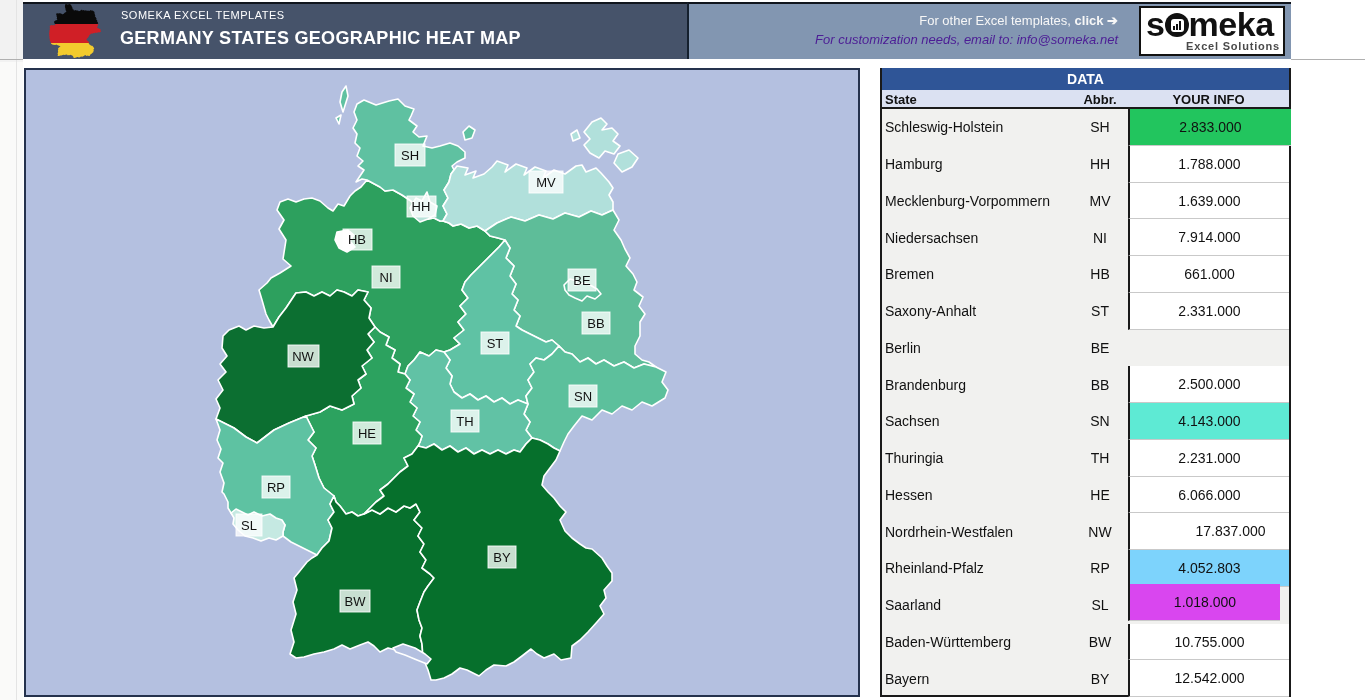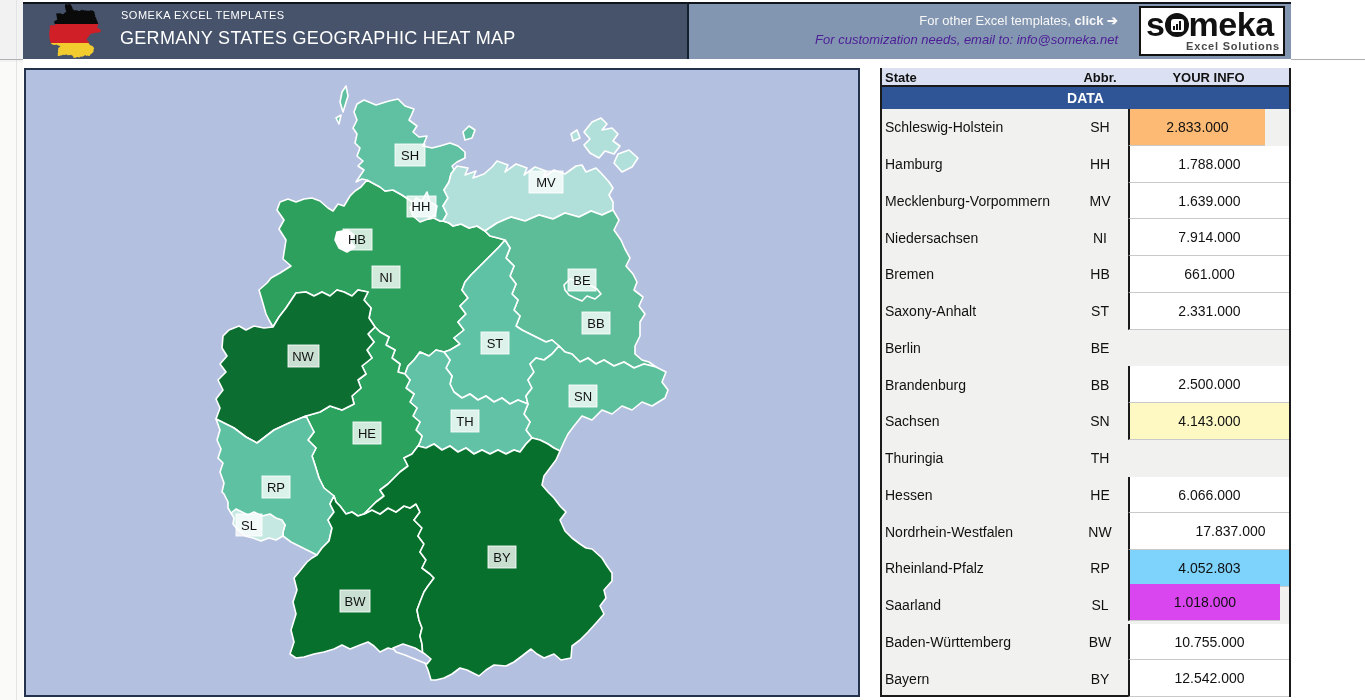--- a/index.html
+++ b/index.html
@@ -26,21 +26,21 @@
     </clipPath>
   </defs>
   <g clip-path="url(#gclip)">
     <rect x="0" y="0" width="54" height="21" fill="#0a0a0a"></rect>
     <rect x="0" y="21" width="54" height="19" fill="#d01f26"></rect>
     <rect x="0" y="40" width="54" height="16" fill="#f2cb2e"></rect>
   </g>
 </svg>
 
 <div class="abs" style="left:121px;top:9px;color:#ffffff;font-size:11px;letter-spacing:0.5px;">SOMEKA EXCEL TEMPLATES</div>
-<div class="abs" style="left:120px;top:28px;color:#ffffff;font-size:18px;font-weight:normal;letter-spacing:0.3px;">GERMANY STATES GEOGRAPHIC HEAT MAP</div>
+<div class="abs" style="left:120px;top:28px;color:#ffffff;font-size:18px;font-weight:bold;letter-spacing:0.3px;">GERMANY STATES GEOGRAPHIC HEAT MAP</div>
 <div class="abs" style="left:700px;top:13px;width:418px;text-align:right;color:#f7f7f7;font-size:13px;">For other Excel templates, <b>click ➔</b></div>
 <div class="abs" style="left:700px;top:32px;width:418px;text-align:right;color:#4c1d95;font-size:13px;font-style:italic;">For customization needs, email to: info@someka.net</div>
 
 <div class="abs" style="left:1139px;top:6px;width:146px;height:50px;background:#ffffff;border:2px solid #111111;box-sizing:border-box;"></div>
 <div class="abs" style="left:1146px;top:5px;color:#111;font-size:34px;font-weight:bold;letter-spacing:-0.4px;">s<span style="display:inline-block;width:24px;height:24px;background:#111;border-radius:50%;position:relative;top:1px;"><span style="position:absolute;left:6px;top:6px;width:13px;height:13px;background:#fff;border-radius:3px;">
         <span style="position:absolute;left:2px;bottom:2px;width:2px;height:4px;background:#111;"></span>
         <span style="position:absolute;left:5px;bottom:2px;width:2px;height:6px;background:#111;"></span>
         <span style="position:absolute;left:8px;bottom:2px;width:2px;height:9px;background:#111;"></span>
       </span></span>meka</div>
 <div class="abs" style="left:1139px;top:40px;width:141px;text-align:right;color:#4a4a4a;font-size:11px;font-weight:bold;letter-spacing:0.8px;">Excel Solutions</div>
@@ -105,30 +105,30 @@
         <text x="225" y="462" text-anchor="middle">SL</text>
       <rect x="316" y="522" width="30" height="22" fill="#ffffff" fill-opacity="0.78" stroke="#ffffff" stroke-opacity="0.85"></rect>
         <text x="331" y="538" text-anchor="middle">BW</text>
       <rect x="464" y="478" width="28" height="22" fill="#ffffff" fill-opacity="0.78" stroke="#ffffff" stroke-opacity="0.85"></rect>
         <text x="478" y="494" text-anchor="middle">BY</text>
     </g>
   </g>
 </svg>
 
 <div class="abs" style="left:880px;top:68px;width:411px;height:629px;border:2px solid #1a1a1a;border-top:none;box-sizing:border-box;background:#f1f1ef;">
+  <div style="height:22px;background:#2f5597;color:#fff;font-weight:bold;font-size:14px;text-align:center;line-height:22px;">DATA</div>
   <div style="height:19px;background:#dbe1f2;border-bottom:2px solid #1a1a1a;box-sizing:border-box;position:relative;font-size:13px;font-weight:bold;color:#111;">
     <span style="position:absolute;left:3px;top:2px;">State</span>
     <span style="position:absolute;left:178px;top:2px;width:80px;text-align:center;">Abbr.</span>
     <span style="position:absolute;left:246px;top:2px;width:161px;text-align:center;">YOUR INFO</span>
   </div>
-  <div style="height:22px;background:#2f5597;color:#fff;font-weight:bold;font-size:14px;text-align:center;line-height:22px;">DATA</div>
   <div id="rows" style="position:relative;height:588px;font-size:14px;color:#111;">
 <span style="position:absolute;left:3px;top:10.4px;">Schleswig-Holstein</span>
 <span style="position:absolute;left:178px;width:80px;text-align:center;top:10.4px;">SH</span>
-<div style="position:absolute;left:246px;width:137px;height:36.75px;top:0.00px;background:#fdba74;border-left:2px solid #1a1a1a;border-bottom:1px solid #c9c9c9;box-sizing:border-box;text-align:center;line-height:36.75px;">2.833.000</div>
+<div style="position:absolute;left:246px;width:163px;height:36.75px;top:0.00px;background:#22c55e;border-left:2px solid #1a1a1a;border-bottom:1px solid #c9c9c9;box-sizing:border-box;text-align:center;line-height:36.75px;">2.833.000</div>
 <span style="position:absolute;left:3px;top:47.1px;">Hamburg</span>
 <span style="position:absolute;left:178px;width:80px;text-align:center;top:47.1px;">HH</span>
 <div style="position:absolute;left:246px;width:161px;height:36.75px;top:36.75px;background:#ffffff;border-left:2px solid #1a1a1a;border-bottom:1px solid #c9c9c9;box-sizing:border-box;text-align:center;line-height:36.75px;">1.788.000</div>
 <span style="position:absolute;left:3px;top:83.9px;">Mecklenburg-Vorpommern</span>
 <span style="position:absolute;left:178px;width:80px;text-align:center;top:83.9px;">MV</span>
 <div style="position:absolute;left:246px;width:161px;height:36.75px;top:73.50px;background:#ffffff;border-left:2px solid #1a1a1a;border-bottom:1px solid #c9c9c9;box-sizing:border-box;text-align:center;line-height:36.75px;">1.639.000</div>
 <span style="position:absolute;left:3px;top:120.6px;">Niedersachsen</span>
 <span style="position:absolute;left:178px;width:80px;text-align:center;top:120.6px;">NI</span>
 <div style="position:absolute;left:246px;width:161px;height:36.75px;top:110.25px;background:#ffffff;border-left:2px solid #1a1a1a;border-bottom:1px solid #c9c9c9;box-sizing:border-box;text-align:center;line-height:36.75px;">7.914.000</div>
 <span style="position:absolute;left:3px;top:157.4px;">Bremen</span>
@@ -137,23 +137,24 @@
 <span style="position:absolute;left:3px;top:194.1px;">Saxony-Anhalt</span>
 <span style="position:absolute;left:178px;width:80px;text-align:center;top:194.1px;">ST</span>
 <div style="position:absolute;left:246px;width:161px;height:36.75px;top:183.75px;background:#ffffff;border-left:2px solid #1a1a1a;border-bottom:1px solid #c9c9c9;box-sizing:border-box;text-align:center;line-height:36.75px;">2.331.000</div>
 <span style="position:absolute;left:3px;top:230.9px;">Berlin</span>
 <span style="position:absolute;left:178px;width:80px;text-align:center;top:230.9px;">BE</span>
 <span style="position:absolute;left:3px;top:267.6px;">Brandenburg</span>
 <span style="position:absolute;left:178px;width:80px;text-align:center;top:267.6px;">BB</span>
 <div style="position:absolute;left:246px;width:161px;height:36.75px;top:257.25px;background:#ffffff;border-left:2px solid #1a1a1a;border-bottom:1px solid #c9c9c9;box-sizing:border-box;text-align:center;line-height:36.75px;">2.500.000</div>
 <span style="position:absolute;left:3px;top:304.4px;">Sachsen</span>
 <span style="position:absolute;left:178px;width:80px;text-align:center;top:304.4px;">SN</span>
-<div style="position:absolute;left:246px;width:161px;height:36.75px;top:294.00px;background:#fef9c3;border-left:2px solid #1a1a1a;border-bottom:1px solid #c9c9c9;box-sizing:border-box;text-align:center;line-height:36.75px;">4.143.000</div>
+<div style="position:absolute;left:246px;width:161px;height:36.75px;top:294.00px;background:#5eead4;border-left:2px solid #1a1a1a;border-bottom:1px solid #c9c9c9;box-sizing:border-box;text-align:center;line-height:36.75px;">4.143.000</div>
 <span style="position:absolute;left:3px;top:341.1px;">Thuringia</span>
 <span style="position:absolute;left:178px;width:80px;text-align:center;top:341.1px;">TH</span>
+<div style="position:absolute;left:246px;width:161px;height:36.75px;top:330.75px;background:#ffffff;border-left:2px solid #1a1a1a;border-bottom:1px solid #c9c9c9;box-sizing:border-box;text-align:center;line-height:36.75px;">2.231.000</div>
 <span style="position:absolute;left:3px;top:377.9px;">Hessen</span>
 <span style="position:absolute;left:178px;width:80px;text-align:center;top:377.9px;">HE</span>
 <div style="position:absolute;left:246px;width:161px;height:36.75px;top:367.50px;background:#ffffff;border-left:2px solid #1a1a1a;border-bottom:1px solid #c9c9c9;box-sizing:border-box;text-align:center;line-height:36.75px;">6.066.000</div>
 <span style="position:absolute;left:3px;top:414.6px;">Nordrhein-Westfalen</span>
 <span style="position:absolute;left:178px;width:80px;text-align:center;top:414.6px;">NW</span>
 <div style="position:absolute;left:246px;width:161px;height:36.75px;top:404.25px;background:#ffffff;border-left:2px solid #1a1a1a;border-bottom:1px solid #c9c9c9;box-sizing:border-box;text-align:center;line-height:36.75px;padding-left:42px;">17.837.000</div>
 <span style="position:absolute;left:3px;top:451.4px;">Rheinland-Pfalz</span>
 <span style="position:absolute;left:178px;width:80px;text-align:center;top:451.4px;">RP</span>
 <div style="position:absolute;left:246px;width:161px;height:36.75px;top:441.00px;background:#7dd3fc;border-left:2px solid #1a1a1a;border-bottom:1px solid #c9c9c9;box-sizing:border-box;text-align:center;line-height:36.75px;">4.052.803</div>
 <span style="position:absolute;left:3px;top:488.1px;">Saarland</span>

